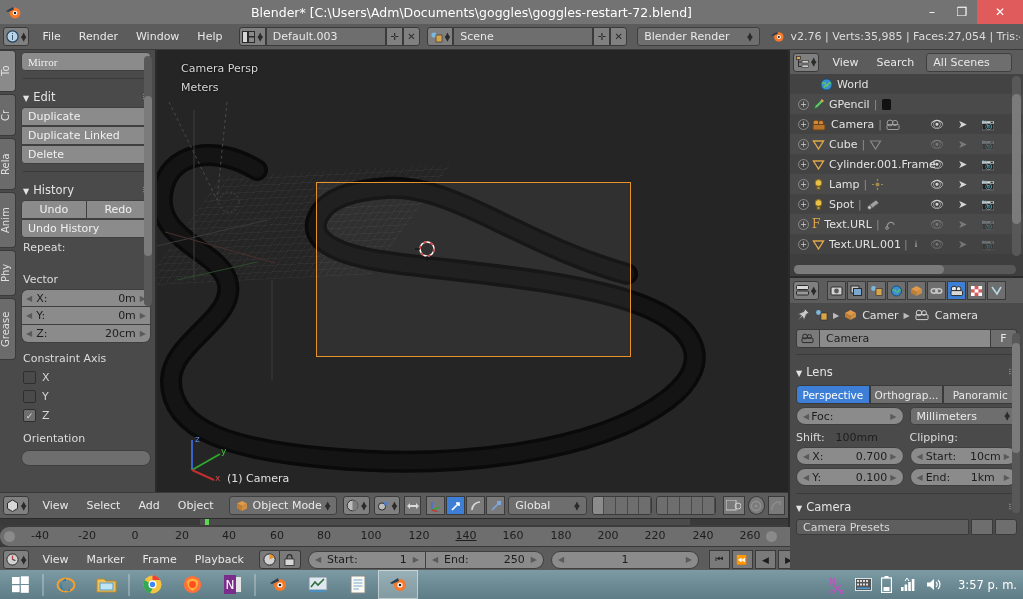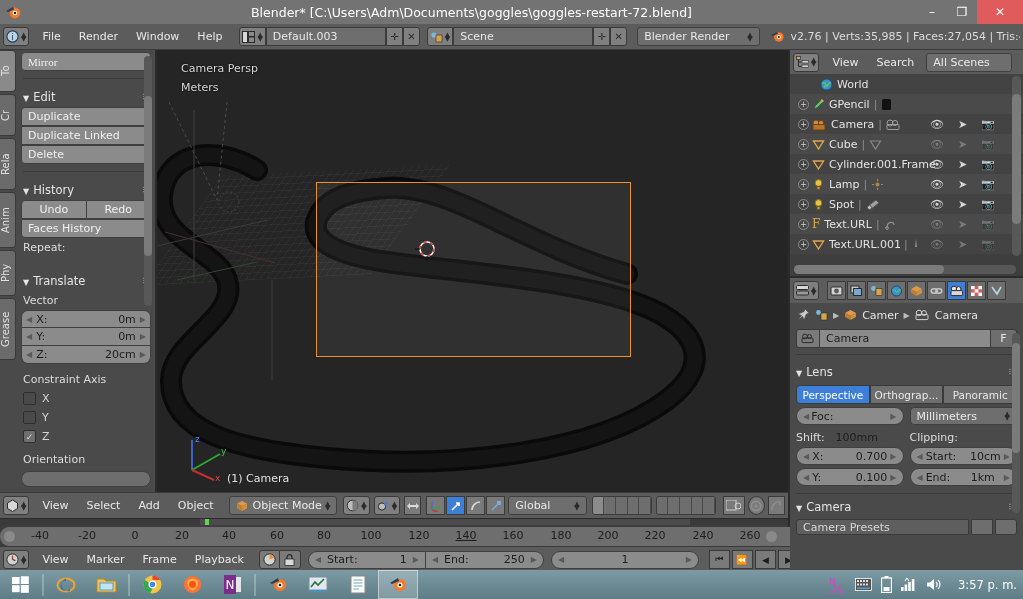--- a/index.html
+++ b/index.html
@@ -314,29 +314,25 @@
       <div class="sep"></div>
 
       <div class="p-header">
         <span><span class="tri">▼</span><span>History</span></span>
         <span class="grip">⠿</span>
       </div>
       <div class="btnrow">
         <div class="btn" style="border-radius:4px 0 0 0;">Undo</div>
         <div class="btn" style="border-radius:0 4px 0 0;border-left:none;">Redo</div>
       </div>
-      <div class="btn last">Faces History</div>
+      <div class="btn last">Undo History</div>
       <div class="lbl">Repeat:</div>
     </div>
 
     <div style="position:absolute;left:17px;bottom:0;width:138px;height:222px;background:#4a4a4a;padding:0 4px;">
-      <div class="p-header">
-        <span><span class="tri">▼</span><span>Translate</span></span>
-        <span class="grip">⠿</span>
-      </div>
       <div class="lbl">Vector</div>
       <div class="numf" style="border-radius:7px 7px 0 0;">
         <span class="ar">◀</span>
         <span class="nm" style="margin-right:auto;margin-left:4px;">X:</span>
         <span class="nv" style="margin-right:4px;">0m</span>
         <span class="ar">▶</span>
       </div>
       <div class="numf" style="border-top:none;">
         <span class="ar">◀</span>
         <span class="nm" style="margin-right:auto;margin-left:4px;">Y:</span>

